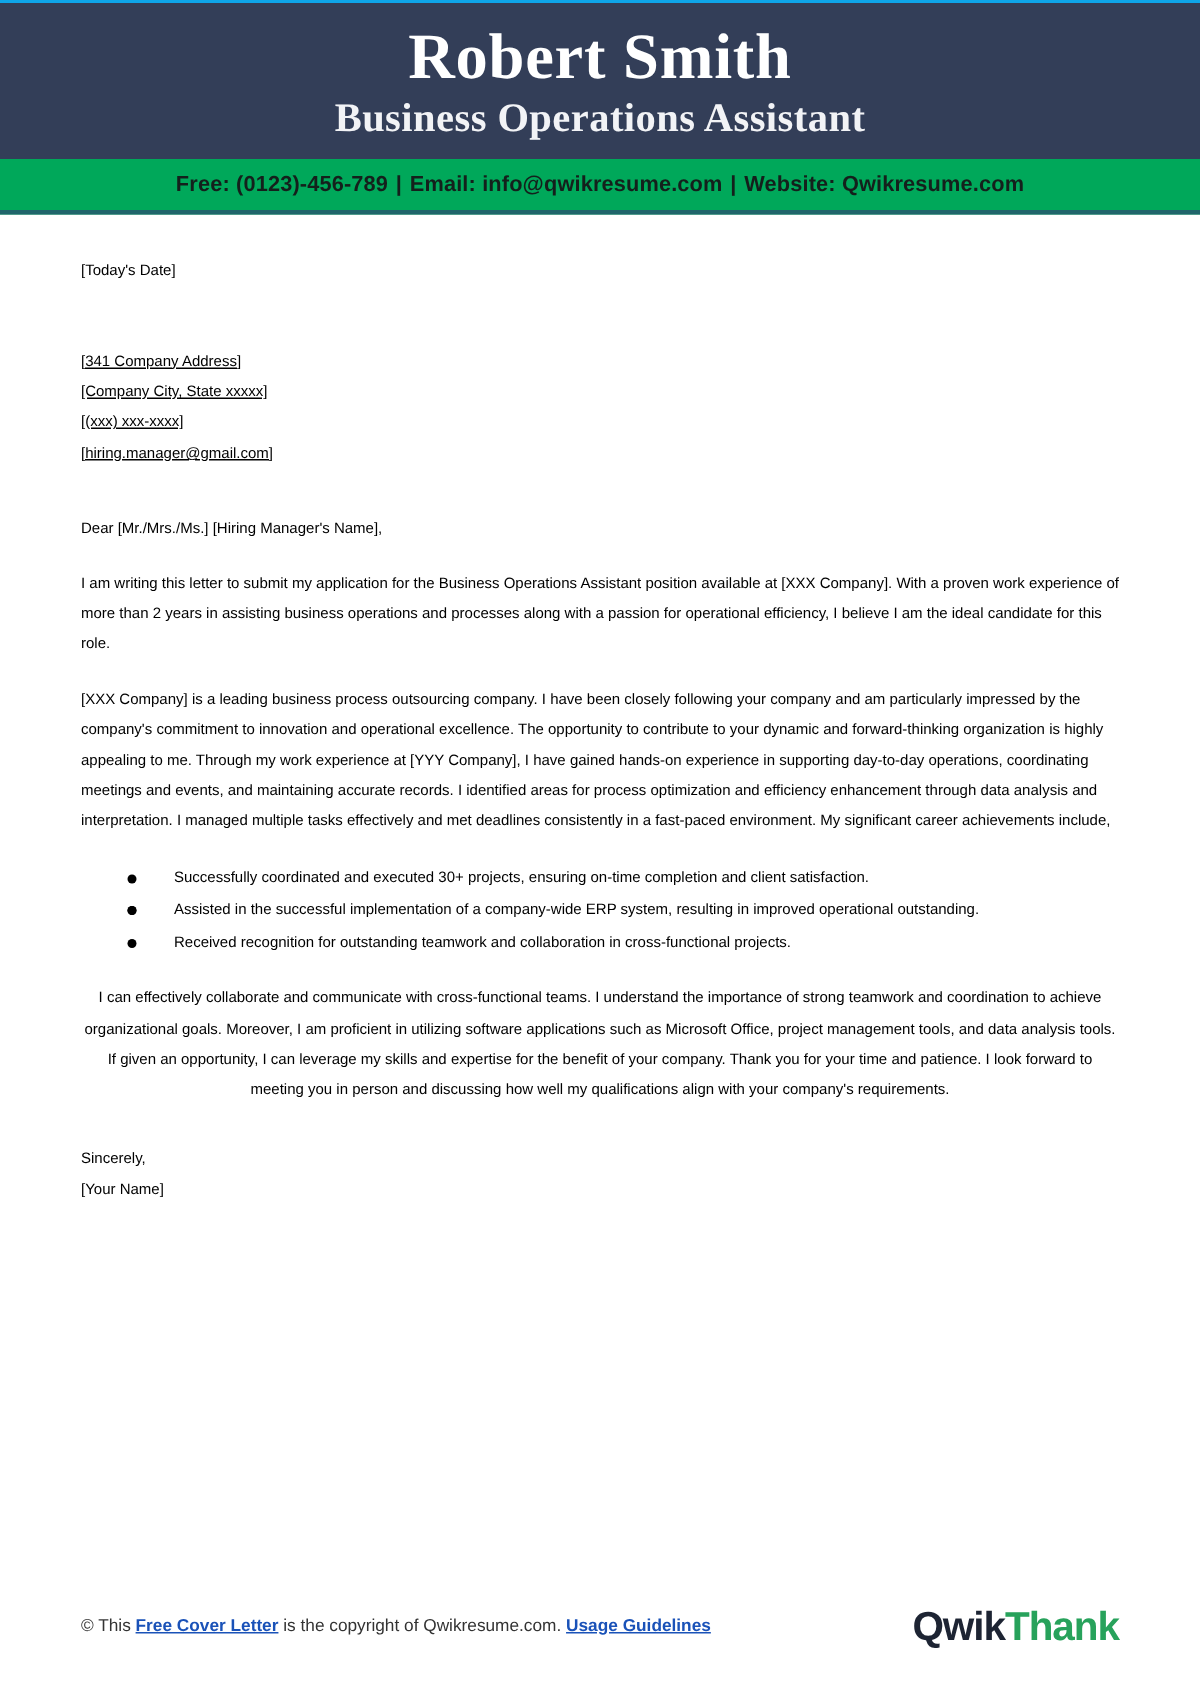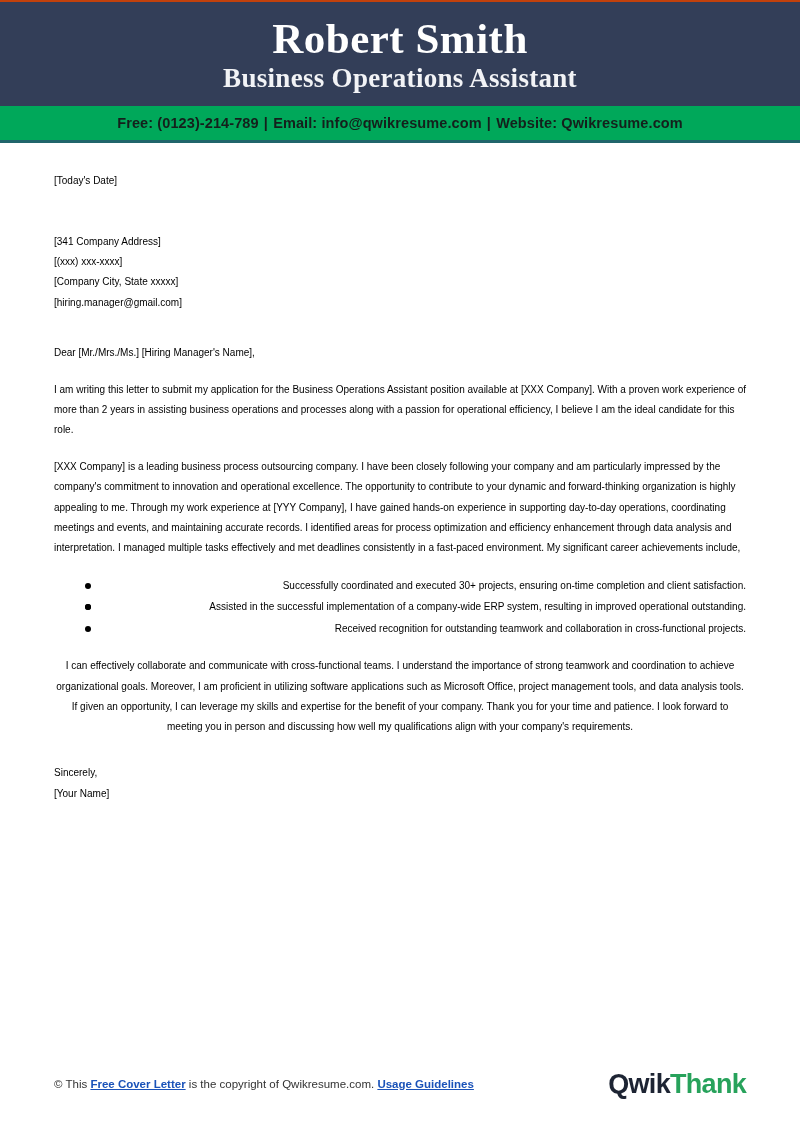--- a/index.html
+++ b/index.html
@@ -21,21 +21,21 @@
     height: 1132px;
     background: #ffffff;
     box-sizing: border-box;
   }
 
   
   .header-band {
     background: #333e58;
     padding: 14px 0 12px 0;
     text-align: center;
-    border-top: 2px solid #c2410c;
+    border-top: 2px solid #0ea5e9;
   }
   .cand-name {
     font-family: "Liberation Serif", serif;
     font-weight: bold;
     font-size: 43px;
     line-height: 1.05;
     color: #ffffff;
     letter-spacing: 0.5px;
     margin: 0 0 2px 0;
   }
@@ -79,39 +79,39 @@
     color: #000000;
   }
   .blk {
     margin: 0 0 0 0;
   }
   .date-line {
     margin: 0 0 40px 0;
   }
   .addr-line {
     margin: 0;
+    text-decoration: underline;
   }
   .salutation {
     margin: 30px 0 0 0;
   }
   .para {
     margin: 16px 0 0 0;
     text-align: left;
   }
   ul.achievements {
     list-style: none;
     margin: 17px 0 0 0;
     padding: 0;
   }
   ul.achievements li {
     position: relative;
     padding-left: 62px;
     margin: 0 0 1px 0;
     line-height: 20.4px;
-    text-align: right;
   }
   ul.achievements li .dot {
     position: absolute;
     left: 31px;
     top: 7px;
     width: 6px;
     height: 6px;
     border-radius: 50%;
     background: #000000;
     display: block;
@@ -166,38 +166,38 @@
 <div class="page">
 
   <div class="header-band">
     <div class="cand-name">Robert Smith</div>
     <div class="cand-title">Business Operations Assistant</div>
   </div>
 
   <div class="contact-band">
     <div class="contact-line">
       <span>Free:</span>
-      <span>(0123)-214-789</span>
+      <span>(0123)-456-789</span>
       <span class="sep">|</span>
       <span>Email:</span>
       <span>info@qwikresume.com</span>
       <span class="sep">|</span>
       <span>Website:</span>
       <span>Qwikresume.com</span>
     </div>
   </div>
 
   <div class="body-wrap letter-text">
 
     <div class="date-line blk">[Today's Date]</div>
 
     <div>
       <div class="addr-line">[341 Company Address]</div>
+      <div class="addr-line">[Company City, State xxxxx]</div>
       <div class="addr-line">[(xxx) xxx-xxxx]</div>
-      <div class="addr-line">[Company City, State xxxxx]</div>
       <div class="addr-line">[hiring.manager@gmail.com]</div>
     </div>
 
     <div class="salutation">Dear [Mr./Mrs./Ms.] [Hiring Manager's Name],</div>
 
     <div class="para">I am writing this letter to submit my application for the Business Operations Assistant position available at [XXX Company]. With a proven work experience of more than 2 years in assisting business operations and processes along with a passion for operational efficiency, I believe I am the ideal candidate for this role.</div>
 
     <div class="para">[XXX Company] is a leading business process outsourcing company. I have been closely following your company and am particularly impressed by the company's commitment to innovation and operational excellence. The opportunity to contribute to your dynamic and forward-thinking organization is highly appealing to me. Through my work experience at [YYY Company], I have gained hands-on experience in supporting day-to-day operations, coordinating meetings and events, and maintaining accurate records. I identified areas for process optimization and efficiency enhancement through data analysis and interpretation. I managed multiple tasks effectively and met deadlines consistently in a fast-paced environment. My significant career achievements include,</div>
 
     <ul class="achievements">

